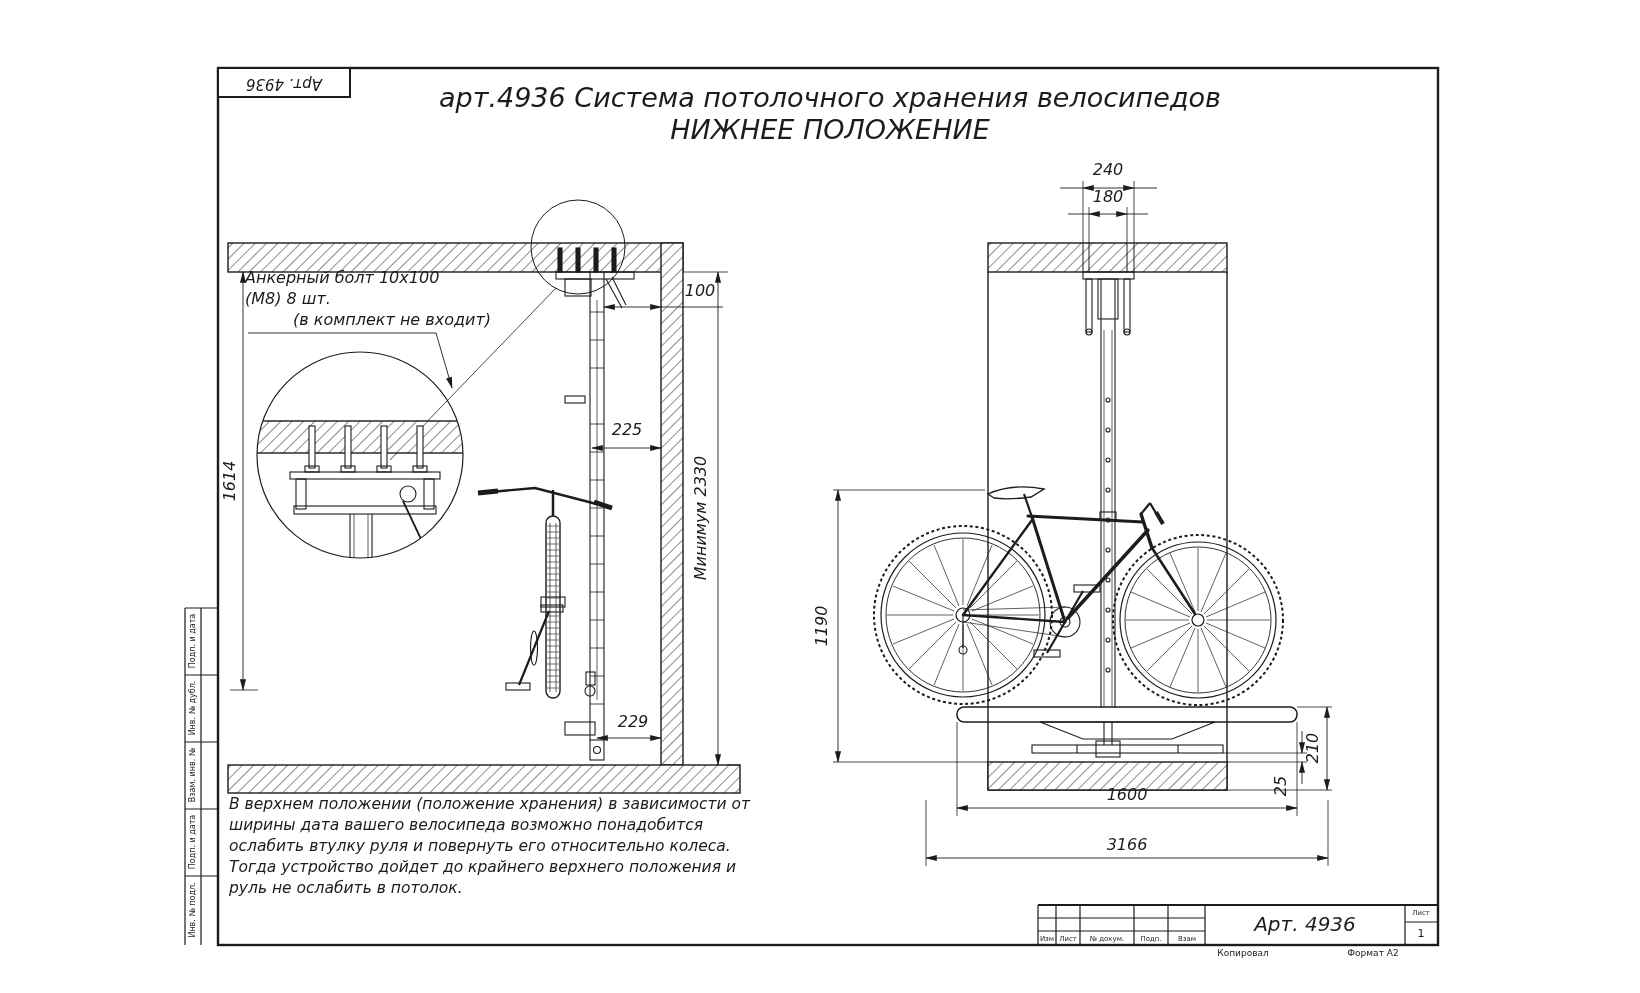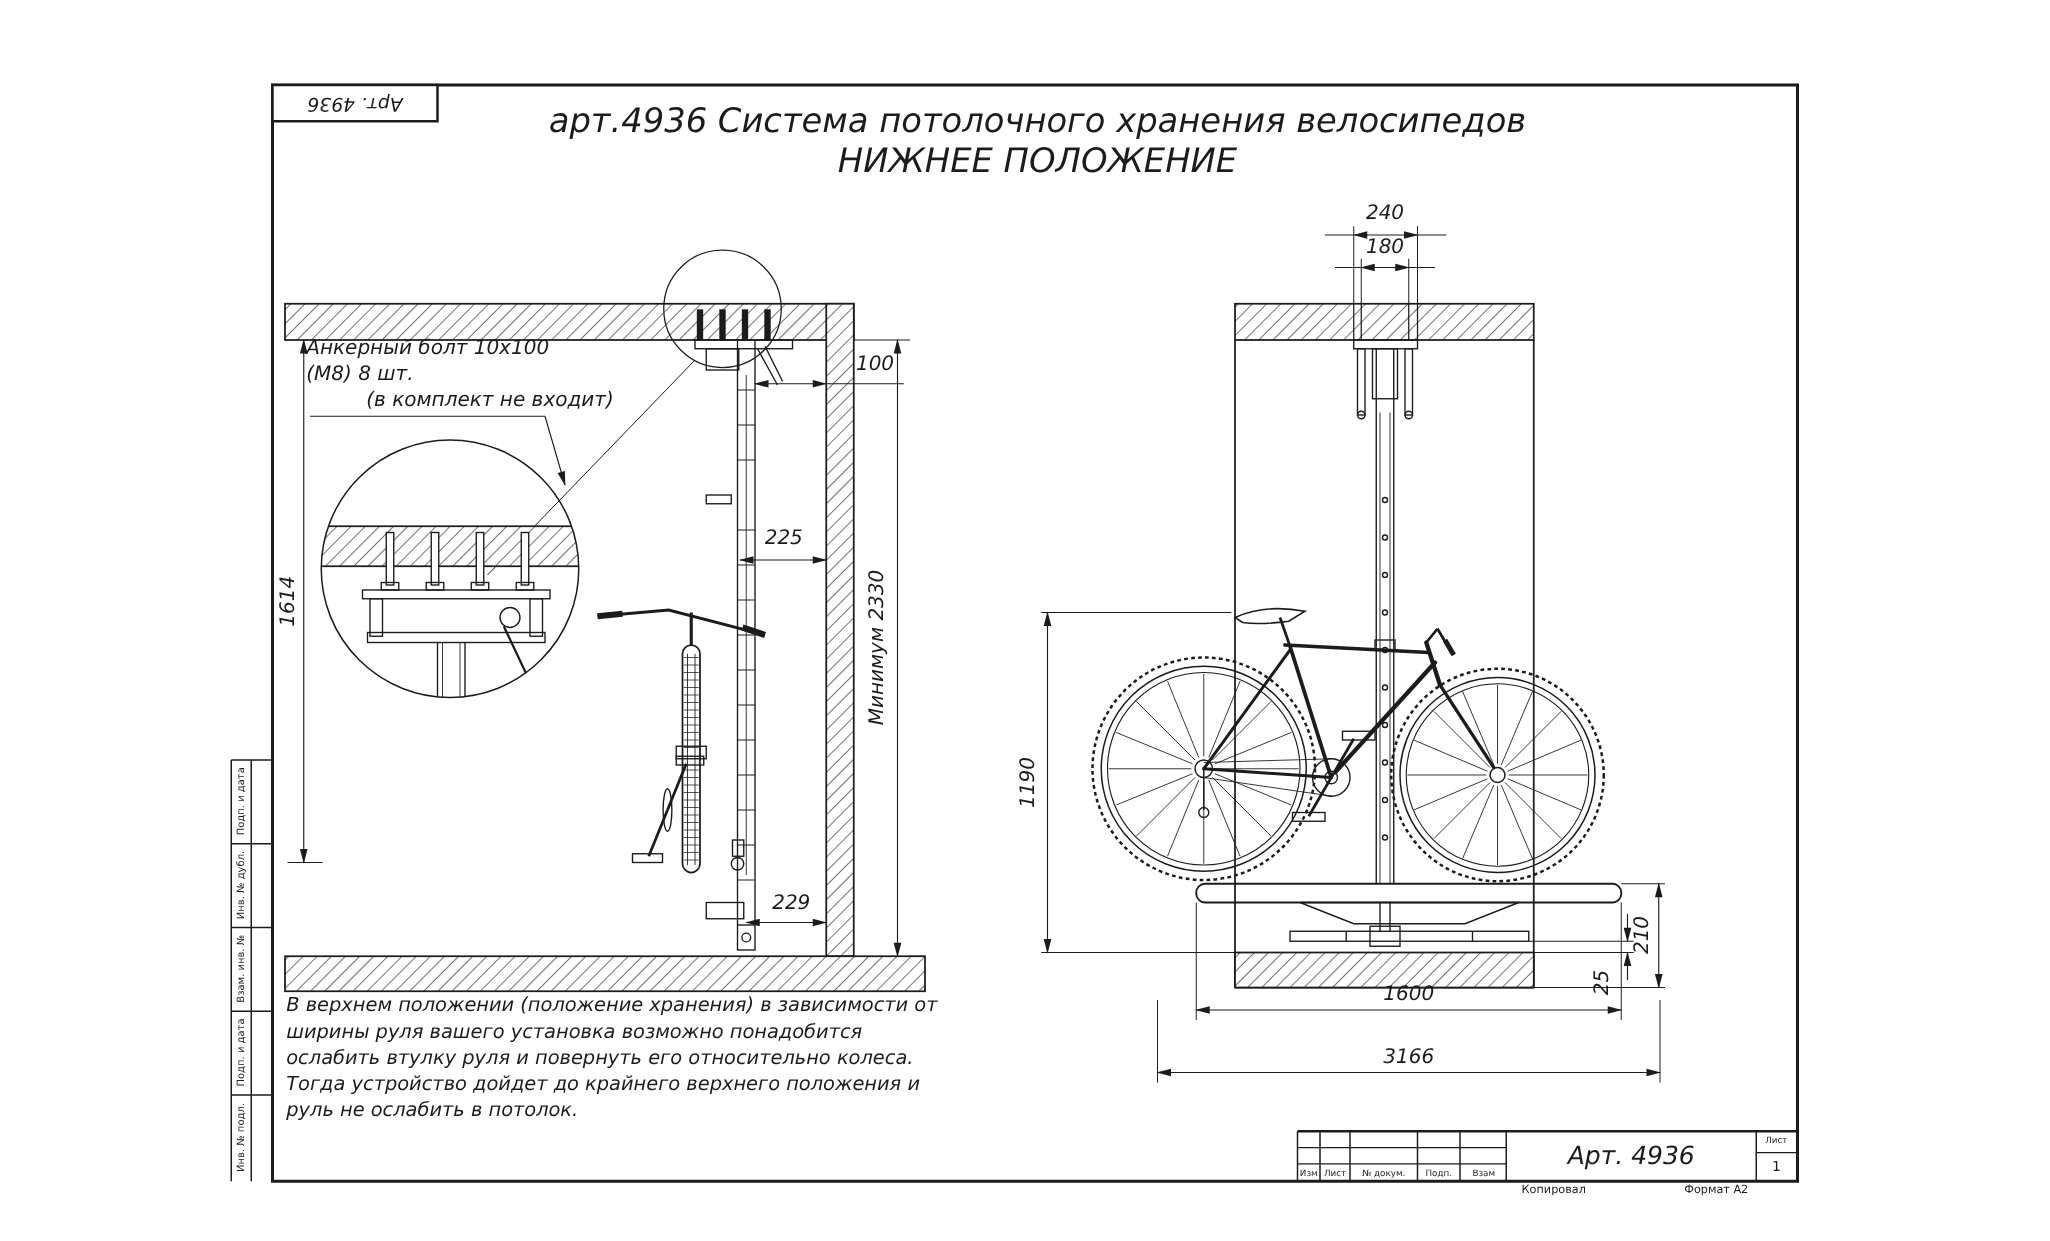--- a/index.html
+++ b/index.html
@@ -238,21 +238,21 @@
 
   <div class="t dim" style="left:1108px;top:170px;">240</div>
   <div class="t dim" style="left:1108px;top:197px;">180</div>
   <div class="t dim rot" style="left:822px;top:626px;">1190</div>
   <div class="t dim rot" style="left:1313px;top:748px;">210</div>
   <div class="t dim rot" style="left:1281px;top:786px;">25</div>
   <div class="t dim" style="left:1127px;top:795px;">1600</div>
   <div class="t dim" style="left:1127px;top:845px;">3166</div>
 
   <div class="tl fn" style="left:229px;top:797px;">В верхнем положении (положение хранения) в зависимости от</div>
-  <div class="tl fn" style="left:229px;top:818px;">ширины руля вашего установка возможно понадобится</div>
+  <div class="tl fn" style="left:229px;top:818px;">ширины дата вашего велосипеда возможно понадобится</div>
   <div class="tl fn" style="left:229px;top:839px;">ослабить втулку руля и повернуть его относительно колеса.</div>
   <div class="tl fn" style="left:229px;top:860px;">Тогда устройство дойдет до крайнего верхнего положения и</div>
   <div class="tl fn" style="left:229px;top:881px;">руль не ослабить в потолок.</div>
 
   <div class="t stamp rot180" style="left:284px;top:83px;">Арт. 4936</div>
 
   <div class="t strip-lab rot" style="left:193px;top:641px;">Подп. и дата</div>
   <div class="t strip-lab rot" style="left:193px;top:708px;">Инв. № дубл.</div>
   <div class="t strip-lab rot" style="left:193px;top:775px;">Взам. инв. №</div>
   <div class="t strip-lab rot" style="left:193px;top:842px;">Подп. и дата</div>

